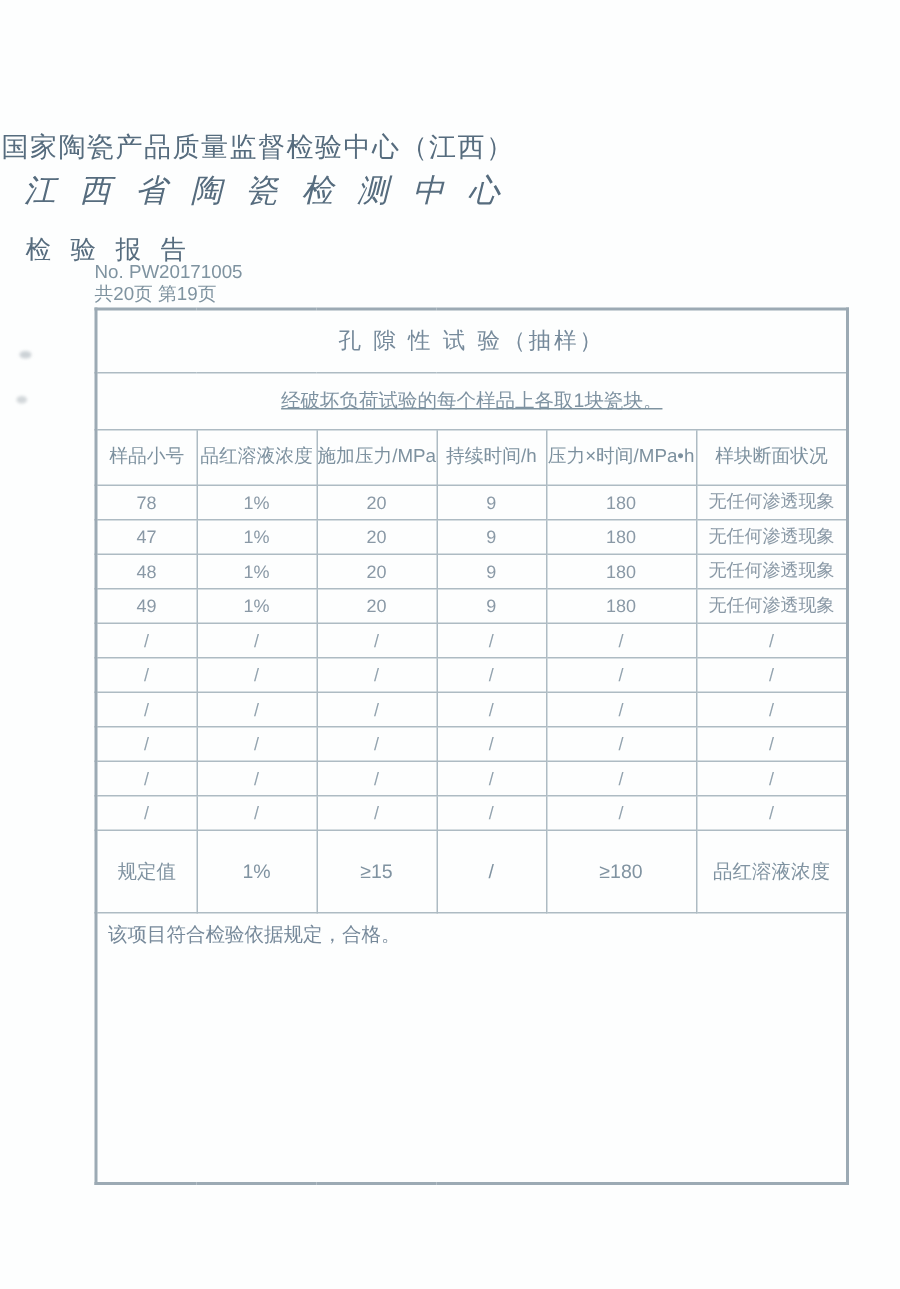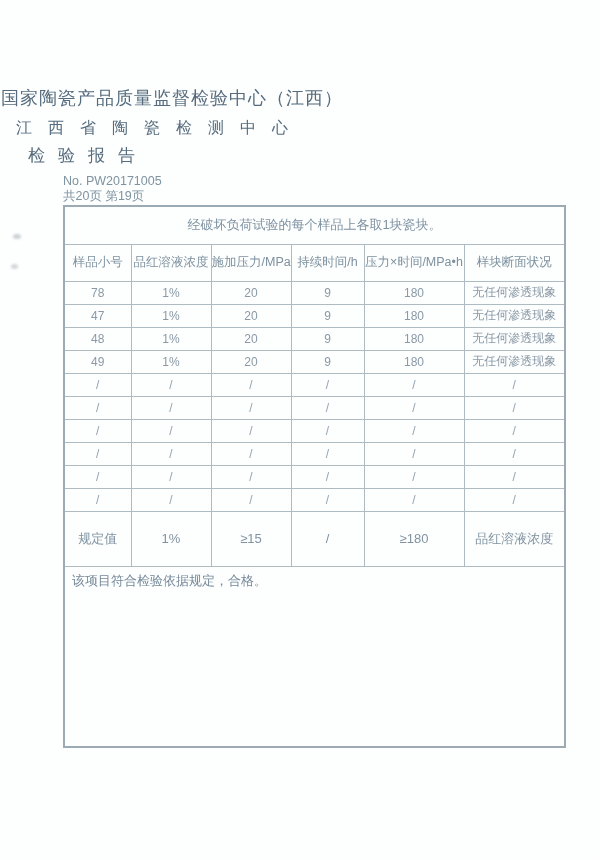--- a/index.html
+++ b/index.html
@@ -19,22 +19,22 @@
     overflow:hidden;
   }
   .page{position:absolute;inset:0;}
   
   .artifact{position:absolute;border-radius:50%;filter:blur(1px);}
   .artifact.a1{left:13px;top:234px;width:8px;height:5px;background:#ccd2d6;}
   .artifact.a2{left:11px;top:264px;width:7px;height:5px;background:#d2d7da;}
 
   .header{position:absolute;top:84px;left:0;width:600px;text-align:left;color:var(--ink-strong);}
   .title1{font-size:18px;line-height:28px;letter-spacing:1px;padding-left:1px;}
-  .title2{font-size:16px;line-height:28px;letter-spacing:16px;padding-left:16px;margin-top:2px;}
-  .title3{font-size:17px;line-height:26px;letter-spacing:13px;padding-left:28px;margin-top:1px;}
+  .title2{font-size:21px;line-height:28px;letter-spacing:16px;padding-left:16px;margin-top:2px;font-style:italic;}
+  .title3{font-size:17px;line-height:26px;letter-spacing:13px;padding-left:17px;margin-top:12px;}
 
   .meta{
     position:absolute;top:174px;left:63px;width:501px;
     display:flex;justify-content:space-between;align-items:baseline;
     color:var(--ink);font-size:12.5px;flex-direction:column;
   }
   .meta .page-info{padding-right:22px;color:var(--ink);}
 
   table.report-table{
     position:absolute;left:63px;top:205px;
@@ -43,21 +43,21 @@
     border:2px solid var(--line-dark);
     color:var(--ink);
   }
   table.report-table td{
     border:1px solid var(--line);
     text-align:center;vertical-align:middle;
     overflow:hidden;white-space:nowrap;
   }
   tr.r-title{height:42px;}
   tr.r-title td{font-size:15px;letter-spacing:2px;color:#76london8a9b;color:#768a9b;}
-  tr.r-note{height:38px;}
+  tr.r-note{height:38px;text-decoration:underline;}
   tr.r-note td{font-size:13px;color:#7e92a1;}
   tr.r-head{height:37px;margin-top:47px;}
   tr.r-head td{font-size:12.5px;color:#7d919f;}
   tr.r-data{height:23px;}
   tr.r-data td{font-size:12px;color:#8a99a6;}
   tr.r-data td.slash{color:var(--ink-light);}
   tr.r-spec{height:55px;}
   tr.r-spec td{font-size:13px;color:#8093a1;margin-left:32px;}
   tr.r-foot{height:181px;}
   tr.r-foot td{
@@ -88,20 +88,23 @@
   <table class="report-table">
     <colgroup>
       <col style="width:67px">
         <col style="width:80px">
         <col style="width:80px">
       <col style="width:73px">
         <col style="width:100px">
         <col style="width:101px">
     </colgroup>
     <tbody>
+      <tr class="r-title">
+        <td colspan="6">孔 隙 性 试 验（抽样）</td>
+      </tr>
       <tr class="r-note">
         <td colspan="6">经破坏负荷试验的每个样品上各取1块瓷块。</td>
       </tr>
       <tr class="r-head">
         <td>样品小号</td>
         <td>品红溶液浓度</td>
         <td>施加压力/MPa</td>
         <td>持续时间/h</td>
         <td>压力×时间/MPa•h</td>
         <td>样块断面状况</td>

